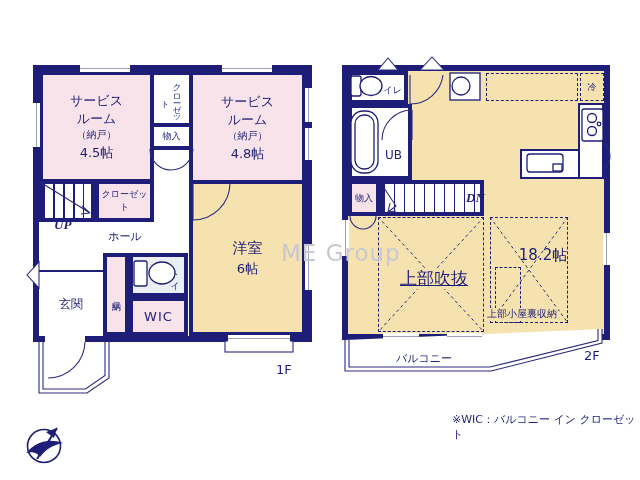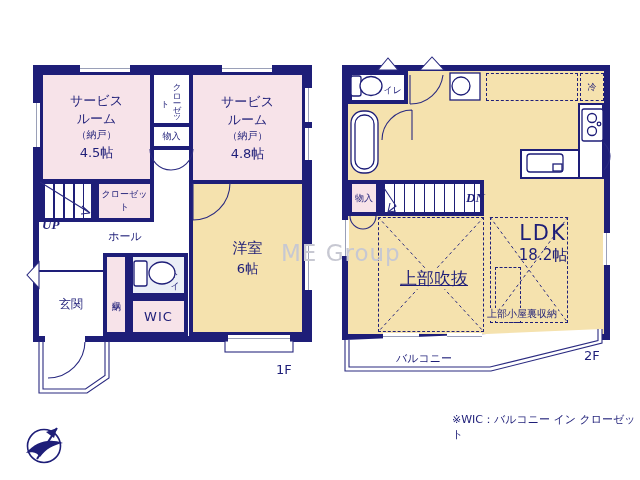--- a/index.html
+++ b/index.html
@@ -87,20 +87,23 @@
       <div style="font-size:13px;letter-spacing:1px;">WIC</div>
     </div>
   </div>
 
   <div id="plan2f" class="plan">
 
     <div class="room" style="left:0;top:0;width:60px;height:33px;background:#fff;">
       <div class="small" style="position:absolute;right:2px;top:9px;">トイレ</div>
     </div>
 
+    <div class="room" style="left:0;top:33px;width:64px;height:76px;background:#fff;">
+      <div style="position:absolute;right:6px;top:40px;font-size:12px;">UB</div>
+    </div>
 
 
     <div class="room center" style="left:0;top:109px;width:32px;height:36px;background:var(--pink);">
       <div class="small">物入</div>
     </div>
 
     <div class="room stairs" style="left:32px;top:109px;width:104px;height:36px;"></div>
 
     <div class="dashbox" style="left:138px;top:2px;width:92px;height:28px;"></div>
 
@@ -189,24 +192,23 @@
     </g>
 
     <g>
       <circle cx="44" cy="446" r="16.5" fill="none" stroke="#1e1e78" stroke-width="1.6"></circle>
       <path d="M57,428 L37,459" stroke="#1e1e78" stroke-width="2" fill="none"></path>
       <path d="M57,428 L46,432 L54,438 Z" fill="#1e1e78"></path>
       <path d="M26,453 C36,441 50,438 63,443 C53,445 46,449 40,457 C36,451 30,452 26,453 Z" fill="#1e1e78"></path>
     </g>
   </svg>
 
-  <div class="lbl italic" style="left:42px;top:217px;">UP</div>
+  <div class="lbl italic" style="left:54px;top:217px;">UP</div>
   <div class="lbl" style="left:95px;top:230px;width:60px;text-align:center;font-size:11px;">ホール</div>
   <div class="lbl italic" style="left:466px;top:190px;">DN</div>
-  <div class="lbl" style="left:508px;top:220px;width:70px;text-align:center;font-size:21px;letter-spacing:2px;">LDK</div>
   <div class="lbl" style="left:508px;top:246px;width:70px;text-align:center;font-size:15px;">18.2帖</div>
   <div class="lbl" style="left:398px;top:268px;font-size:17px;background:var(--tan);padding:0 2px;text-decoration:underline;">上部吹抜</div>
   <div class="lbl" style="left:486px;top:308px;font-size:10px;background:var(--tan);padding:0 1px;">上部小屋裏収納</div>
   <div class="lbl" style="left:396px;top:352px;font-size:11px;">バルコニー</div>
   <div class="lbl" style="left:276px;top:348px;font-size:13px;margin-top:14px;">1F</div>
   <div class="lbl" style="left:584px;top:348px;font-size:13px;">2F</div>
 
   <div id="watermark">ME Group</div>
   <div id="note">※WIC：バルコニー イン クローゼット</div>
 </div>

